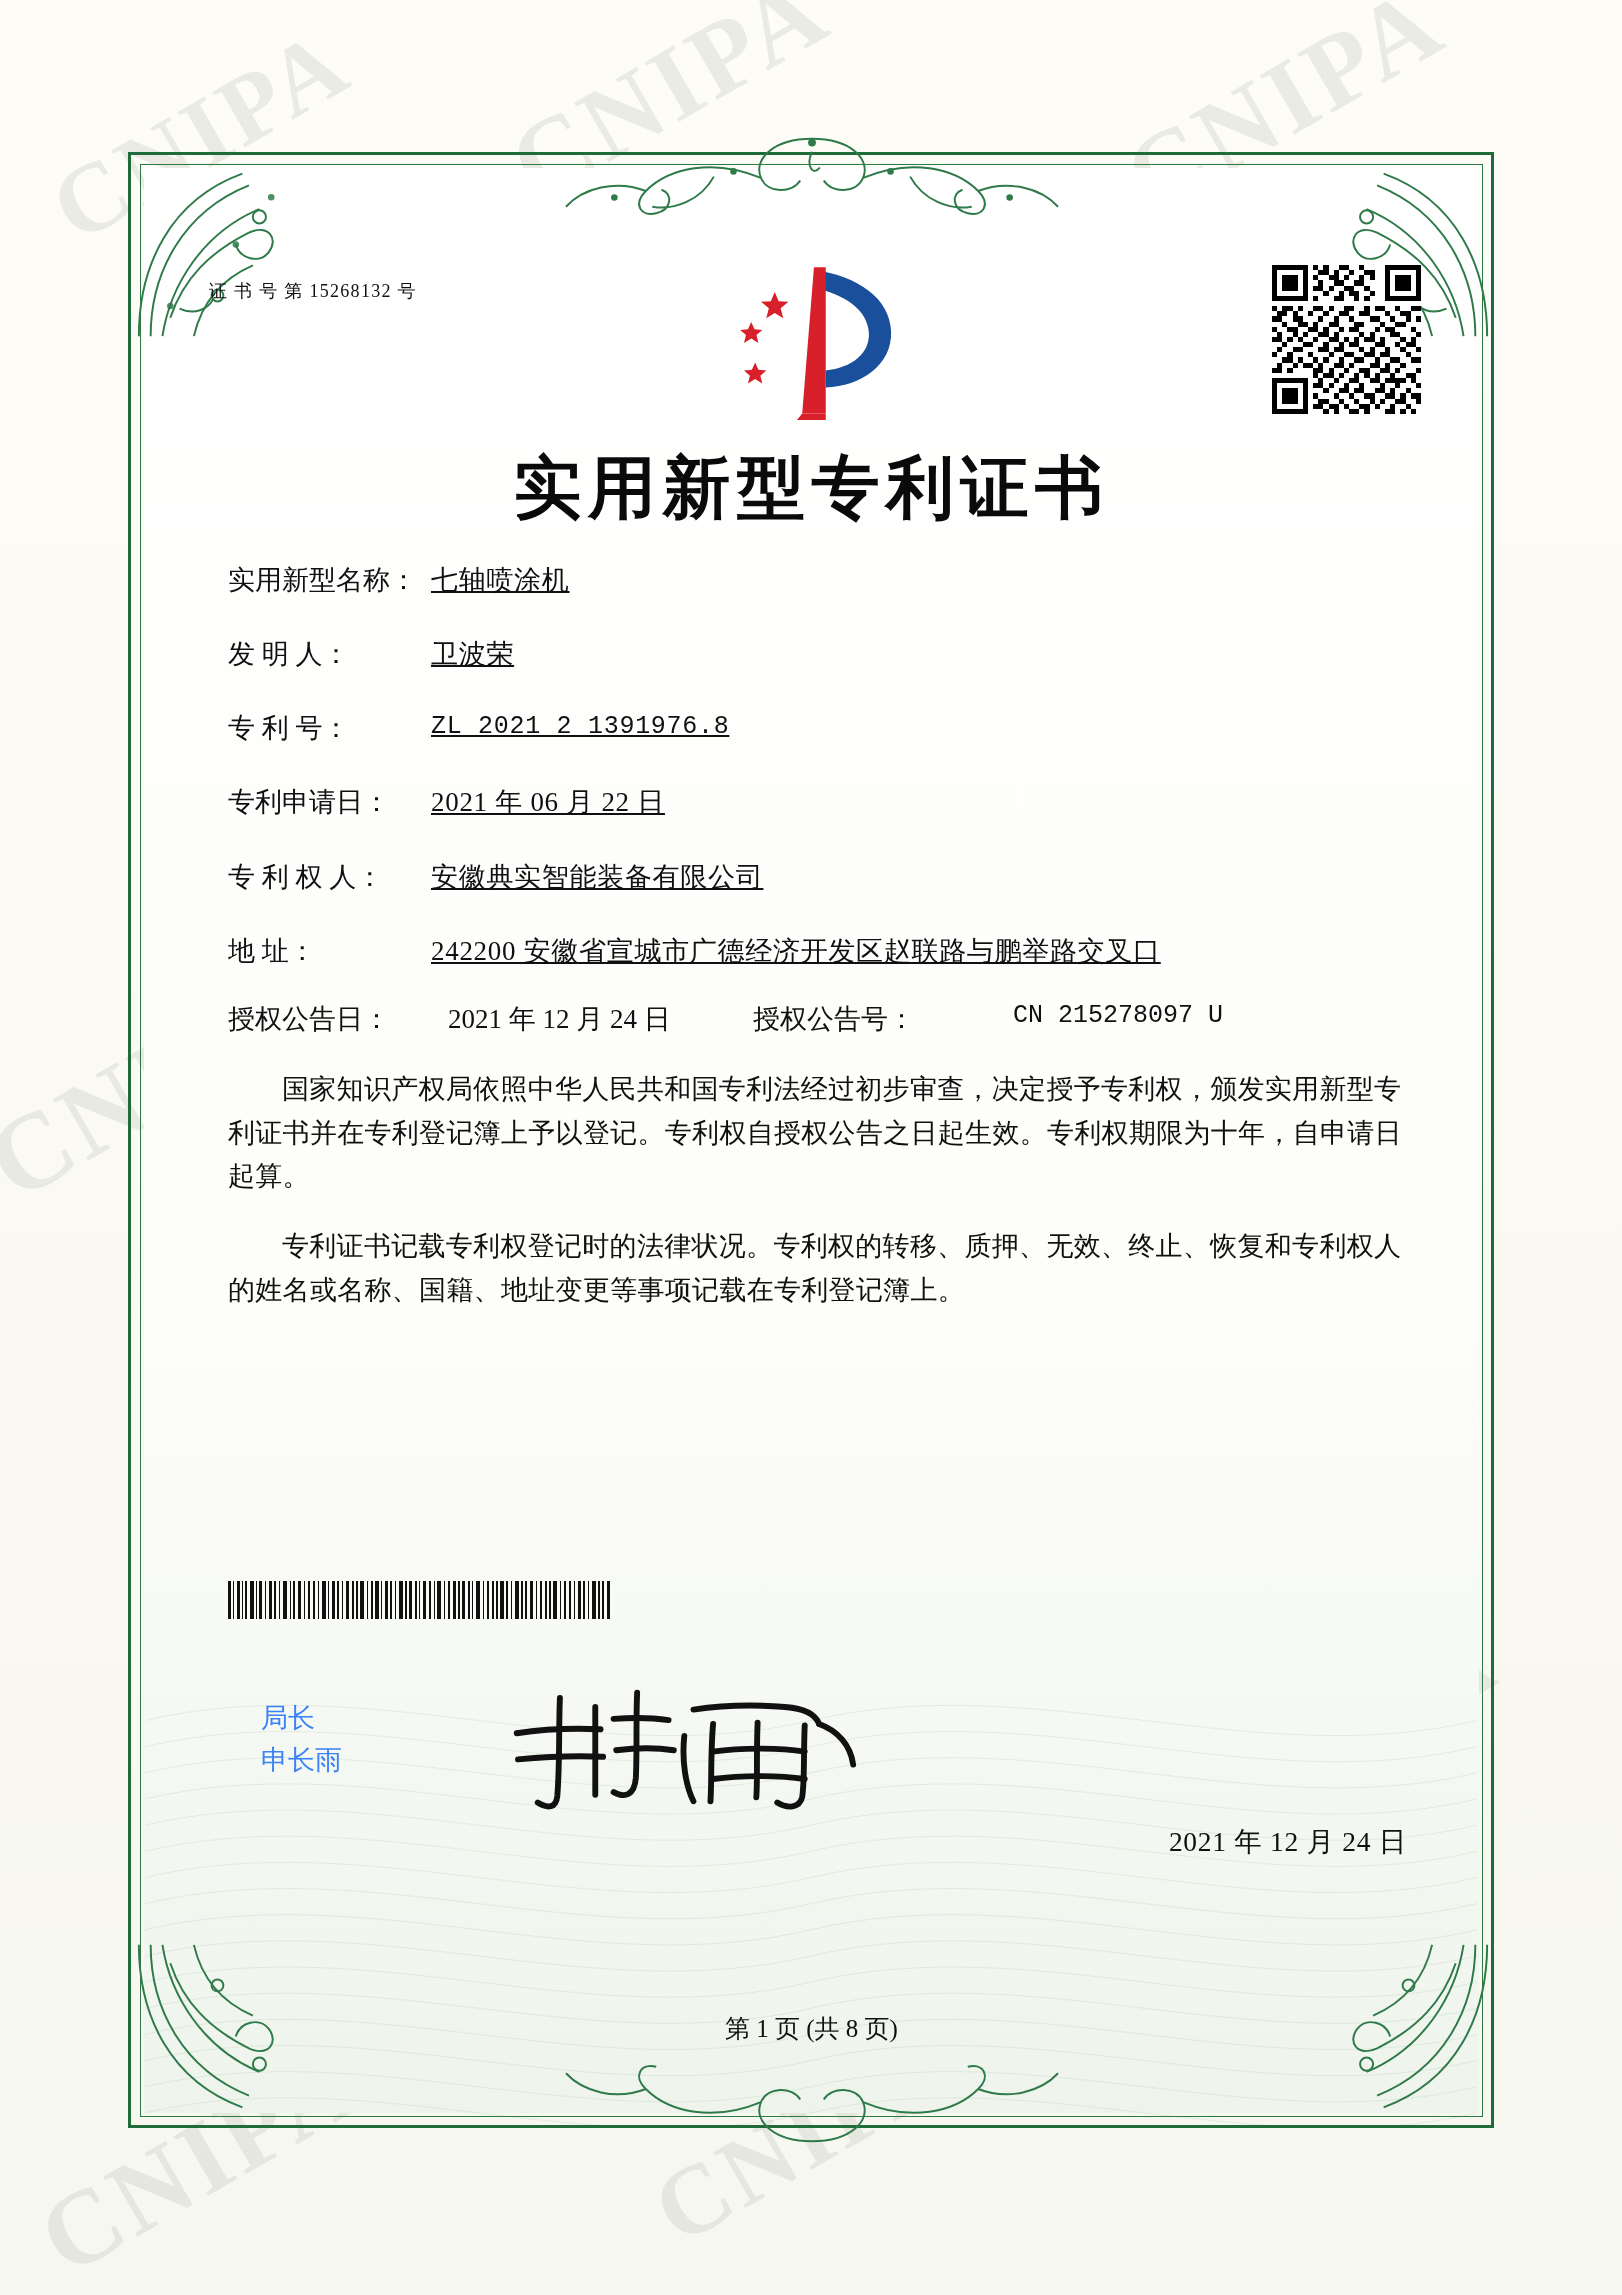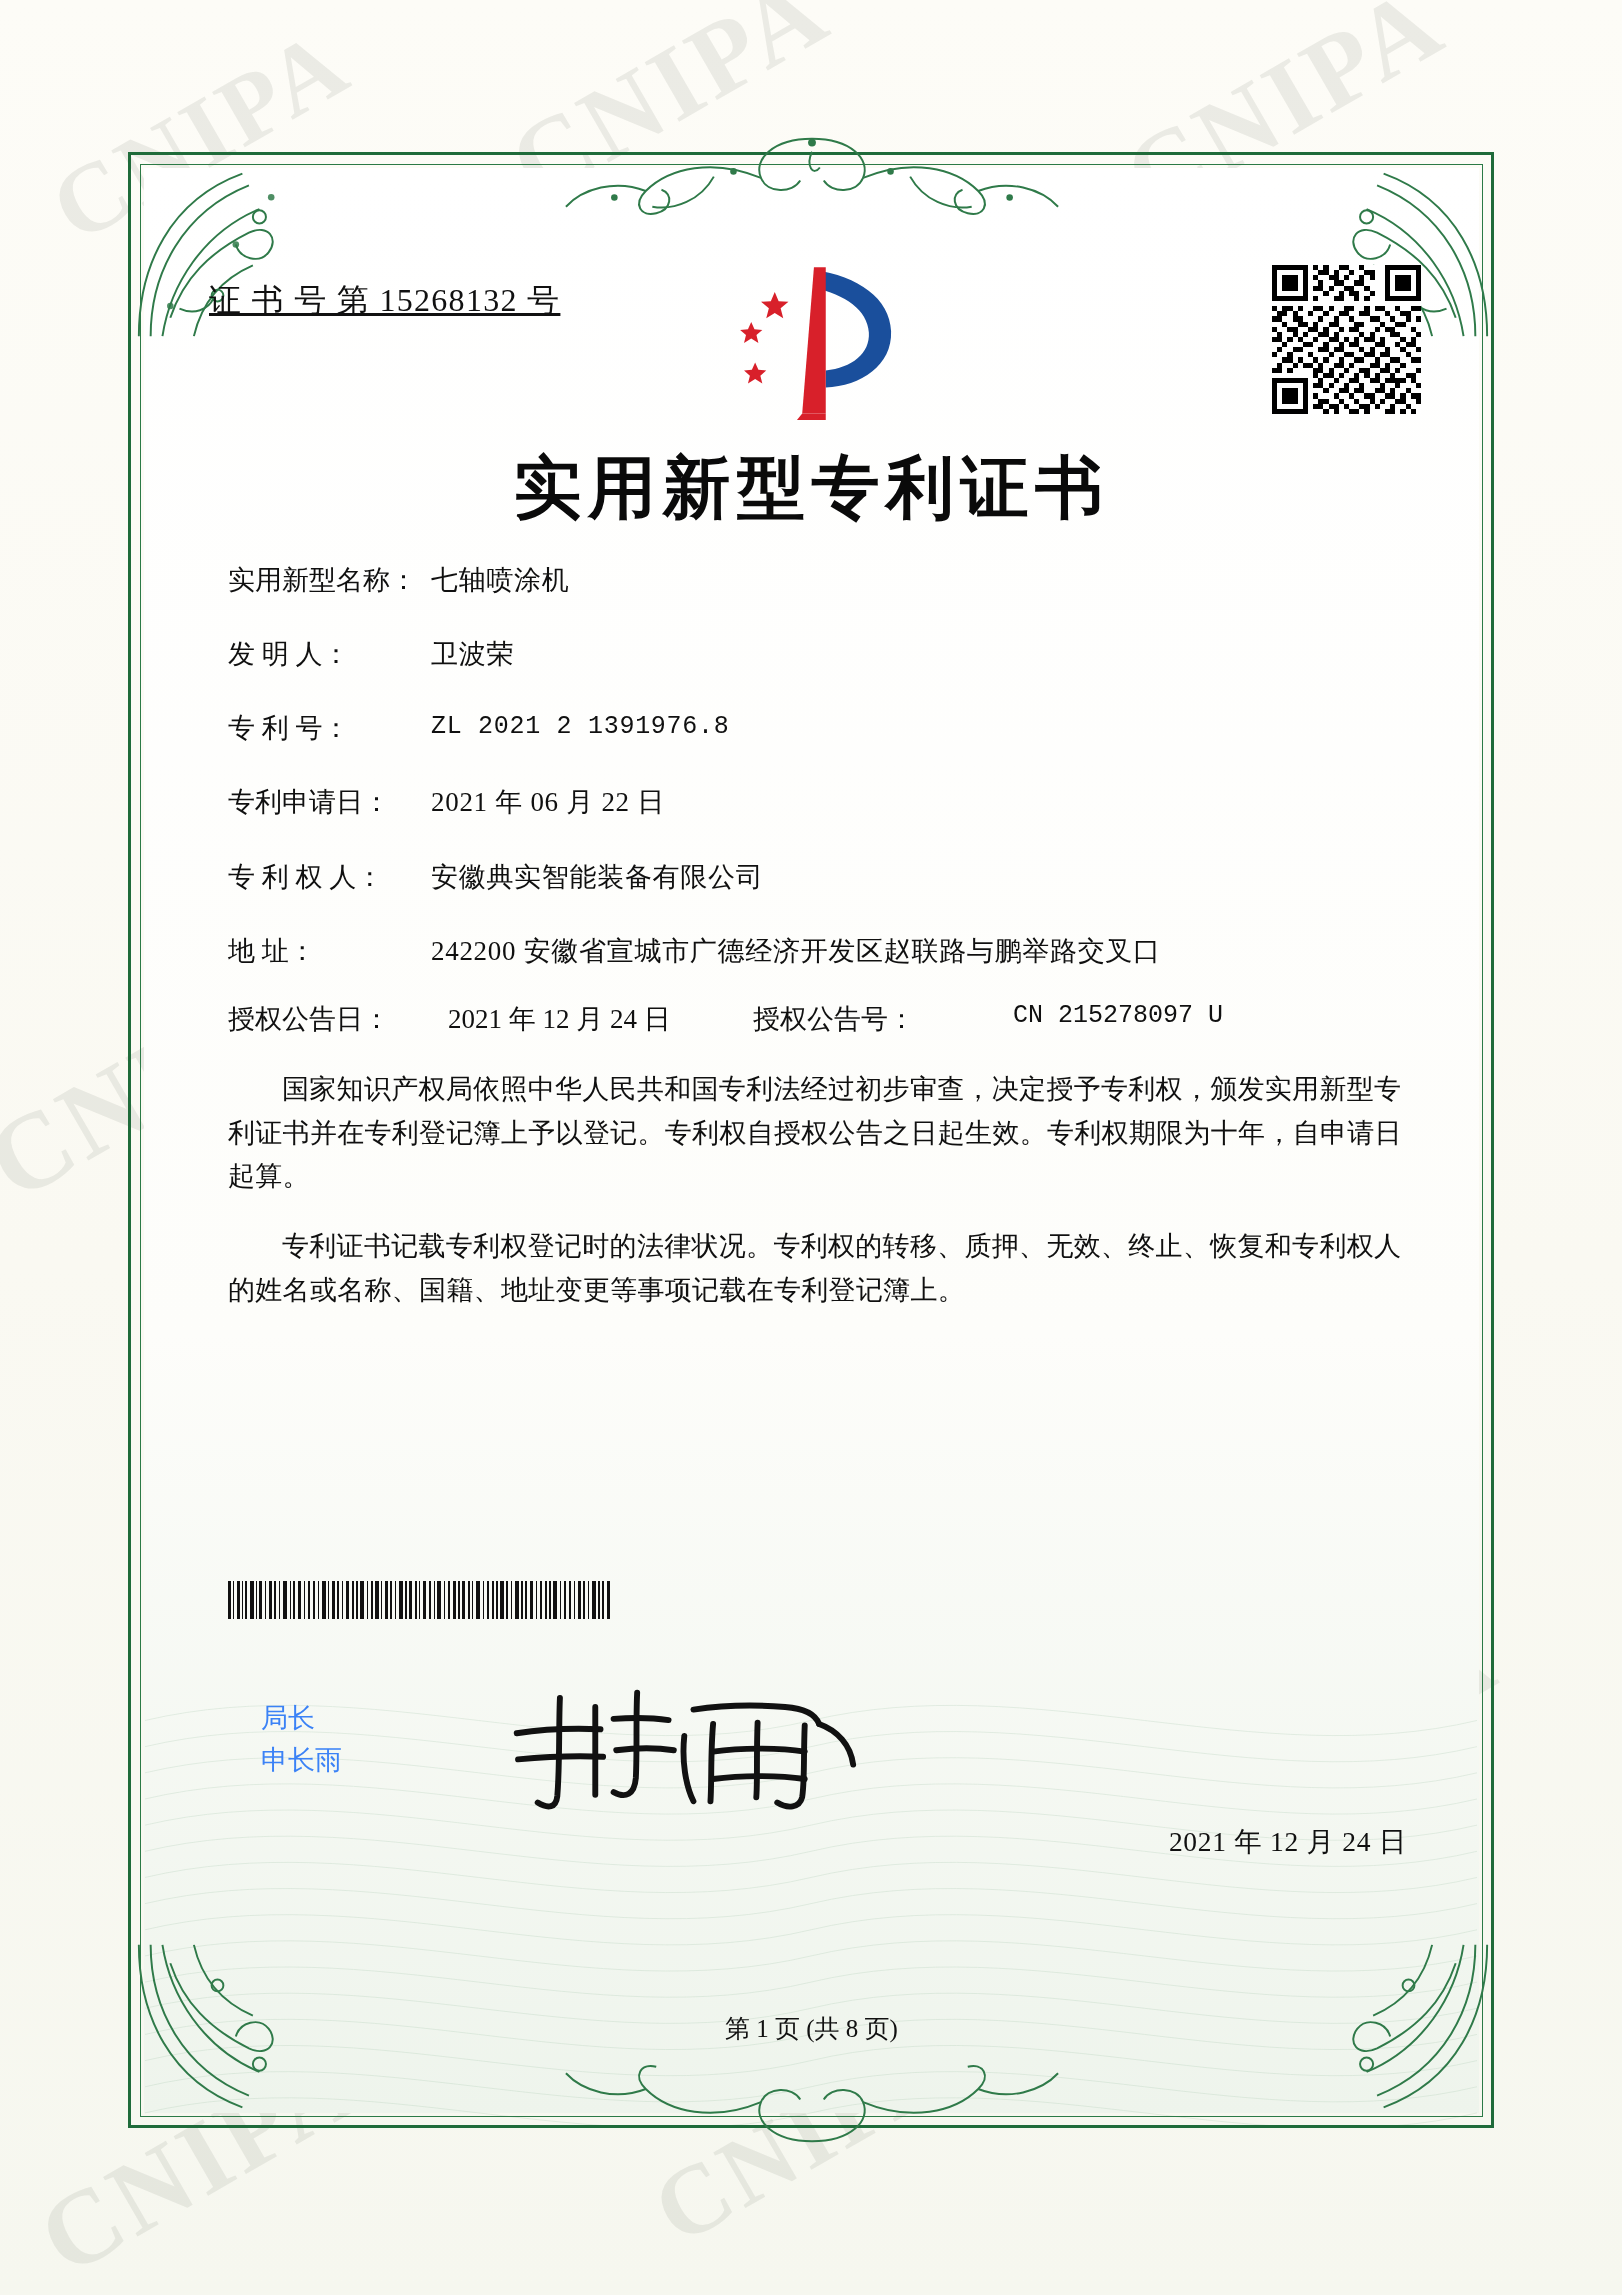--- a/index.html
+++ b/index.html
@@ -128,24 +128,23 @@
     left: 144px;
     top: 168px;
     width: 1335px;
     height: 1945px;
   }
 
   .cert-no {
     position: absolute;
     left: 65px;
     top: 111px;
-    font-size: 32px;
+    font-size: 18px;
     color: #111;
     letter-spacing: 1.3px;
-    text-decoration: underline;
   }
 
   .qr {
     position: absolute;
     right: 58px;
     top: 97px;
     width: 149px;
     height: 149px;
     background: #fff;
   }
@@ -190,20 +189,21 @@
   }
   .field-label {
     width: 203px;
     flex: 0 0 203px;
     letter-spacing: 0px;
     white-space: nowrap;
   }
   .field-value {
     flex: 1 1 auto;
     letter-spacing: 0.7px;
+    text-decoration: underline;
   }
   .field-value.mono {
     font-family: "Liberation Mono", "DejaVu Sans Mono", monospace;
     font-size: 25px;
     letter-spacing: 0.7px;
   }
   .pub-row {
     display: flex;
     align-items: flex-start;
     font-size: 27px;

